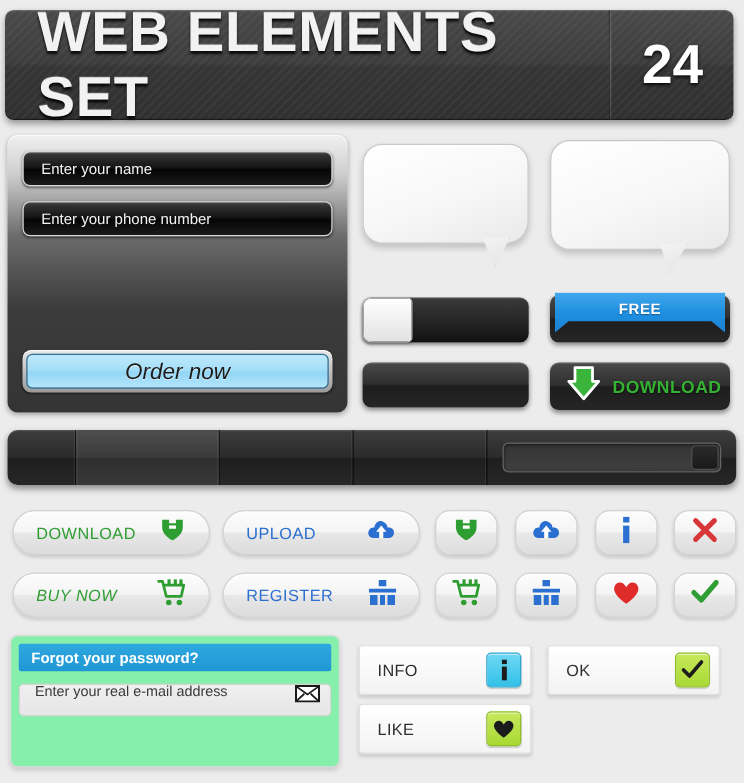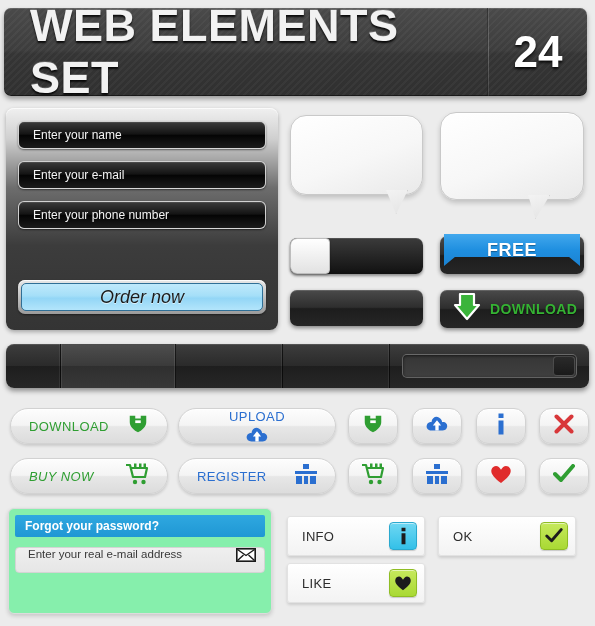--- a/index.html
+++ b/index.html
@@ -115,21 +115,21 @@
 
   
   .free-base { left: 440px; top: 236px; width: 144px; height: 38px; }
   .free-ribbon {
     position: absolute; left: 444px; top: 234px; width: 136px; height: 32px;
     background: linear-gradient(180deg, #42a8ed 0%, #1f8fe0 50%, #1b82d2 100%);
     clip-path: polygon(0 0, 100% 0, 100% 100%, 92% 72%, 8% 72%, 0 100%);
     box-shadow: 0 1px 2px rgba(0,0,0,.3);
     display: flex; align-items: flex-start; justify-content: center;
     padding-top: 6px;
-    font-size: 18px; font-weight: bold; color: #fff; letter-spacing: .5px;
+    font-size: 12px; font-weight: bold; color: #fff; letter-spacing: .5px;
     text-shadow: 0 1px 1px rgba(0,0,0,.35);
   }
 
   
   .dl-base { left: 440px; top: 290px; width: 144px; height: 38px;
     display: flex; align-items: center; }
   .dl-arrow { margin-left: 12px; }
   .dl-text {
     margin-left: 8px; font-size: 14px; font-weight: bold; color: #35b233;
     letter-spacing: .4px; text-shadow: 0 1px 1px rgba(0,0,0,.6);
@@ -174,21 +174,21 @@
     background: linear-gradient(180deg, #fdfdfd 0%, #f4f4f4 48%, #e7e7e7 52%, #dcdcdc 100%);
     border: 1px solid #d2d2d2;
     box-shadow: 0 2px 3px rgba(0,0,0,.14), inset 0 1px 0 #fff;
     display: flex; align-items: center; justify-content: space-between;
     padding: 0 18px;
   }
   .pill-label { font-size: 13px; letter-spacing: .4px; }
   .green { color: #2f9e32; }
   .blue { color: #2b6fd0; }
   .pill-dl { left: 10px; top: 408px; width: 158px; }
-  .pill-up { left: 178px; top: 408px; width: 158px; flex-direction: column; }
+  .pill-up { left: 178px; top: 408px; width: 158px; }
   .pill-buy { left: 10px; top: 458px; width: 158px; font-style: italic; }
   .pill-reg { left: 178px; top: 458px; width: 158px; }
 
   
   .sq {
     position: absolute; width: 50px; height: 36px; border-radius: 12px;
     background: linear-gradient(180deg, #fdfdfd 0%, #f4f4f4 48%, #e8e8e8 52%, #dedede 100%);
     border: 1px solid #d2d2d2;
     box-shadow: 0 2px 3px rgba(0,0,0,.14), inset 0 1px 0 #fff;
     display: flex; align-items: center; justify-content: center;
@@ -256,21 +256,20 @@
 <div class="page">
 
   <div class="header">
     <div class="header-title">WEB ELEMENTS SET</div>
     <div class="header-div"></div>
     <div class="header-num">24</div>
   </div>
 
   <div class="form-panel">
     <div class="tf">Enter your name</div>
-    <div class="tf">Enter your e-mail</div>
     <div class="tf t3">Enter your phone number</div>
     <div class="order-wrap">
       <div class="order-btn">Order now</div>
     </div>
   </div>
 
   <div class="bubble bub1"></div>
   <div class="tail tail1"></div>
   <div class="bubble bub2"></div>
   <div class="tail tail2"></div>

